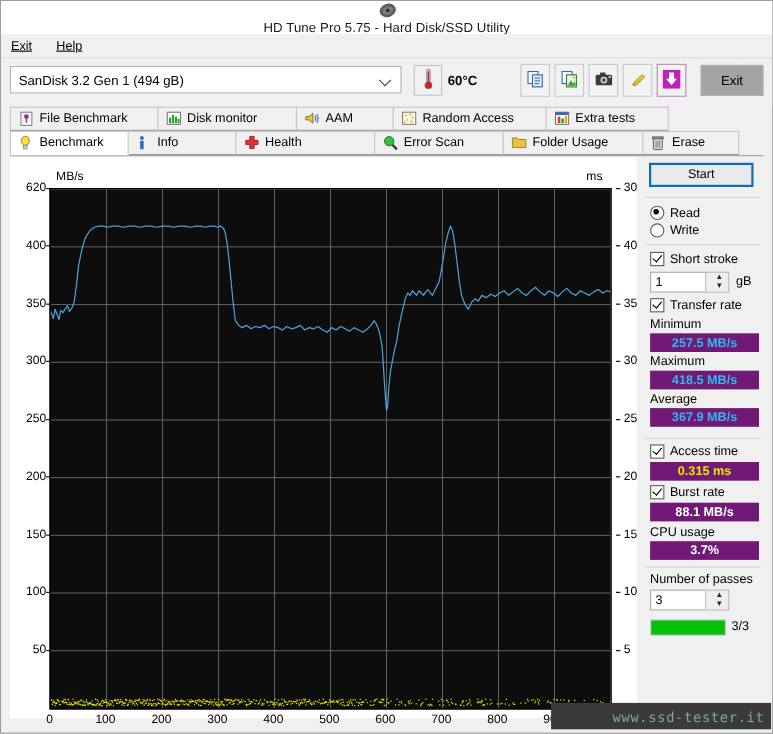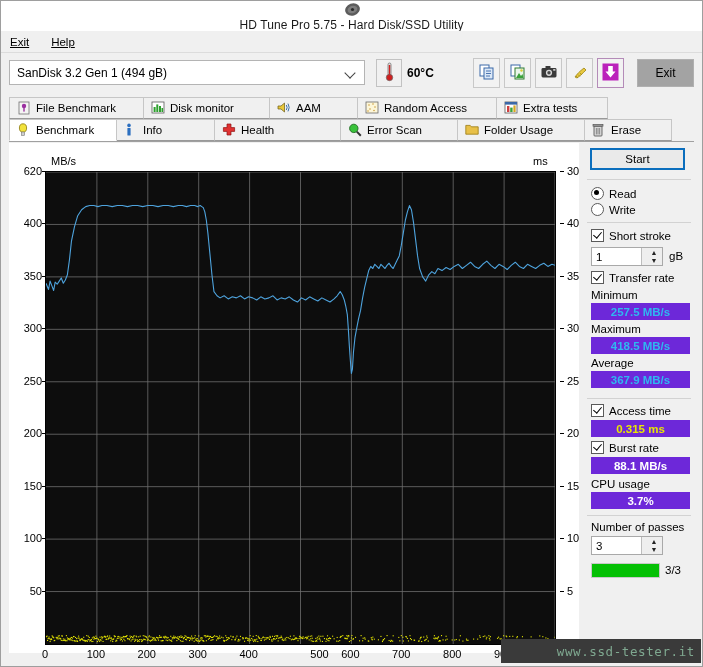--- a/index.html
+++ b/index.html
@@ -73,21 +73,21 @@
   .radio.on:after{content:"";position:absolute;left:2px;top:2px;width:5px;height:5px;border-radius:50%;background:#000;}
   .cb-row{position:absolute;left:6px;display:flex;align-items:center;font-size:11.5px;}
   .cb{width:11px;height:11px;border:1px solid #5a5a5a;background:#fff;margin-right:5px;position:relative;flex:none;}
   .cb.on:after{content:"";position:absolute;left:2.5px;top:0px;width:4px;height:7px;border-right:1.6px solid #000;border-bottom:1.6px solid #000;transform:rotate(40deg);}
   .spin{position:absolute;left:6px;width:72px;height:19px;background:#fff;border:1px solid #a9a9a9;box-sizing:border-box;display:flex;align-items:center;}
   .spin span{padding-left:4px;font-size:11.5px;}
   .spin .sbx{margin-left:auto;width:16px;height:17px;background:#eee;border-left:1px solid #bdbdbd;display:flex;flex-direction:column;}
   .sbx i{flex:1;display:flex;align-items:center;justify-content:center;font-style:normal;font-size:7px;line-height:1;color:#222;}
   .unit{position:absolute;font-size:11.5px;}
   .cap{position:absolute;left:6px;font-size:11.5px;color:#000;}
-  .lcd{position:absolute;left:6px;width:99px;height:17px;background:#6d28d9;display:flex;align-items:center;justify-content:center;font-size:11.5px;font-weight:bold;}
+  .lcd{position:absolute;left:6px;width:99px;height:17px;background:#701a75;display:flex;align-items:center;justify-content:center;font-size:11.5px;font-weight:bold;}
   .lcd.cy{color:#2fb8f0;}
   .lcd.ye{color:#e8e800;}
   .lcd.wh{color:#ffffff;}
   .prog{position:absolute;left:6px;width:69px;height:15px;background:#e4e4e4;border:1px solid #c9c9c9;box-sizing:border-box;}
   .prog i{display:block;height:100%;background:#05c005;}
   .progtxt{position:absolute;left:80px;font-size:11.5px;}
 
   
   .wm{position:absolute;left:500px;top:638px;width:200px;height:24px;background:#3a3a3a;display:flex;align-items:center;justify-content:flex-end;padding-right:6px;box-sizing:border-box;}
   .wm span{color:#7fa890;font-family:"DejaVu Sans Mono", monospace;font-size:12.5px;letter-spacing:0.6px;}
@@ -1021,21 +1021,21 @@
         <div class="tickmarkR" style="top: 52.4444px; left: 0px;"></div>
         <div class="ytickR" style="top: 0px; padding-left: 7px;">30</div>
         <div class="tickmarkR" style="top: 0px; left: 0px;"></div>
       </div>
     <div class="xtick-holder">
         <div class="xtick" style="left: 0px;">0</div>
         <div class="xtick" style="left: 50.9px;">100</div>
         <div class="xtick" style="left: 101.8px;">200</div>
         <div class="xtick" style="left: 152.7px;">300</div>
         <div class="xtick" style="left: 203.6px;">400</div>
-        <div class="xtick" style="left: 254.5px; margin-left: 20px;">500</div>
+        <div class="xtick" style="left: 254.5px;">500</div>
         <div class="xtick" style="left: 305.4px;">600</div>
         <div class="xtick" style="left: 356.3px;">700</div>
         <div class="xtick" style="left: 407.2px;">800</div>
         <div class="xtick" style="left: 458.1px;">900</div>
         <div class="xtick" style="left: 509px; transform: translateX(-70%);">1000mB</div>
       </div>
   </div>
 
   <div class="rpanel">
     <div class="start-btn">

